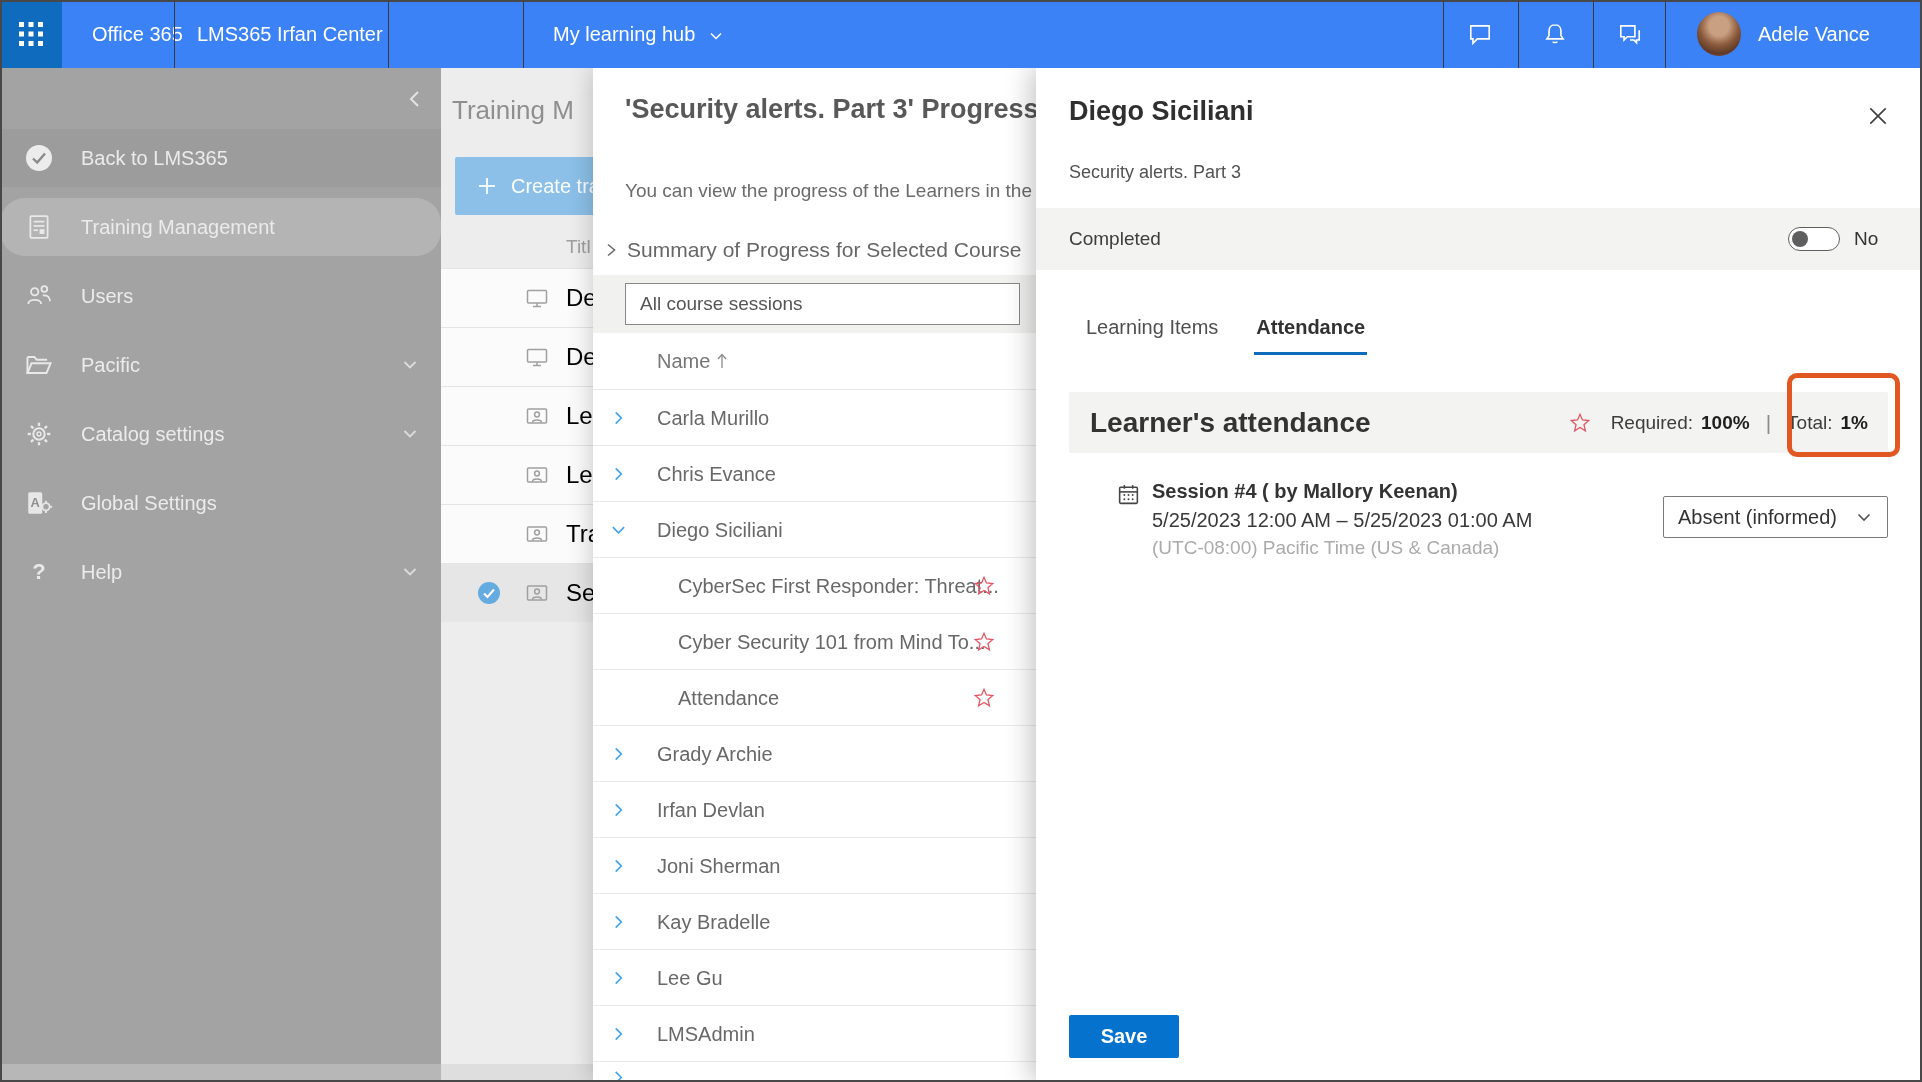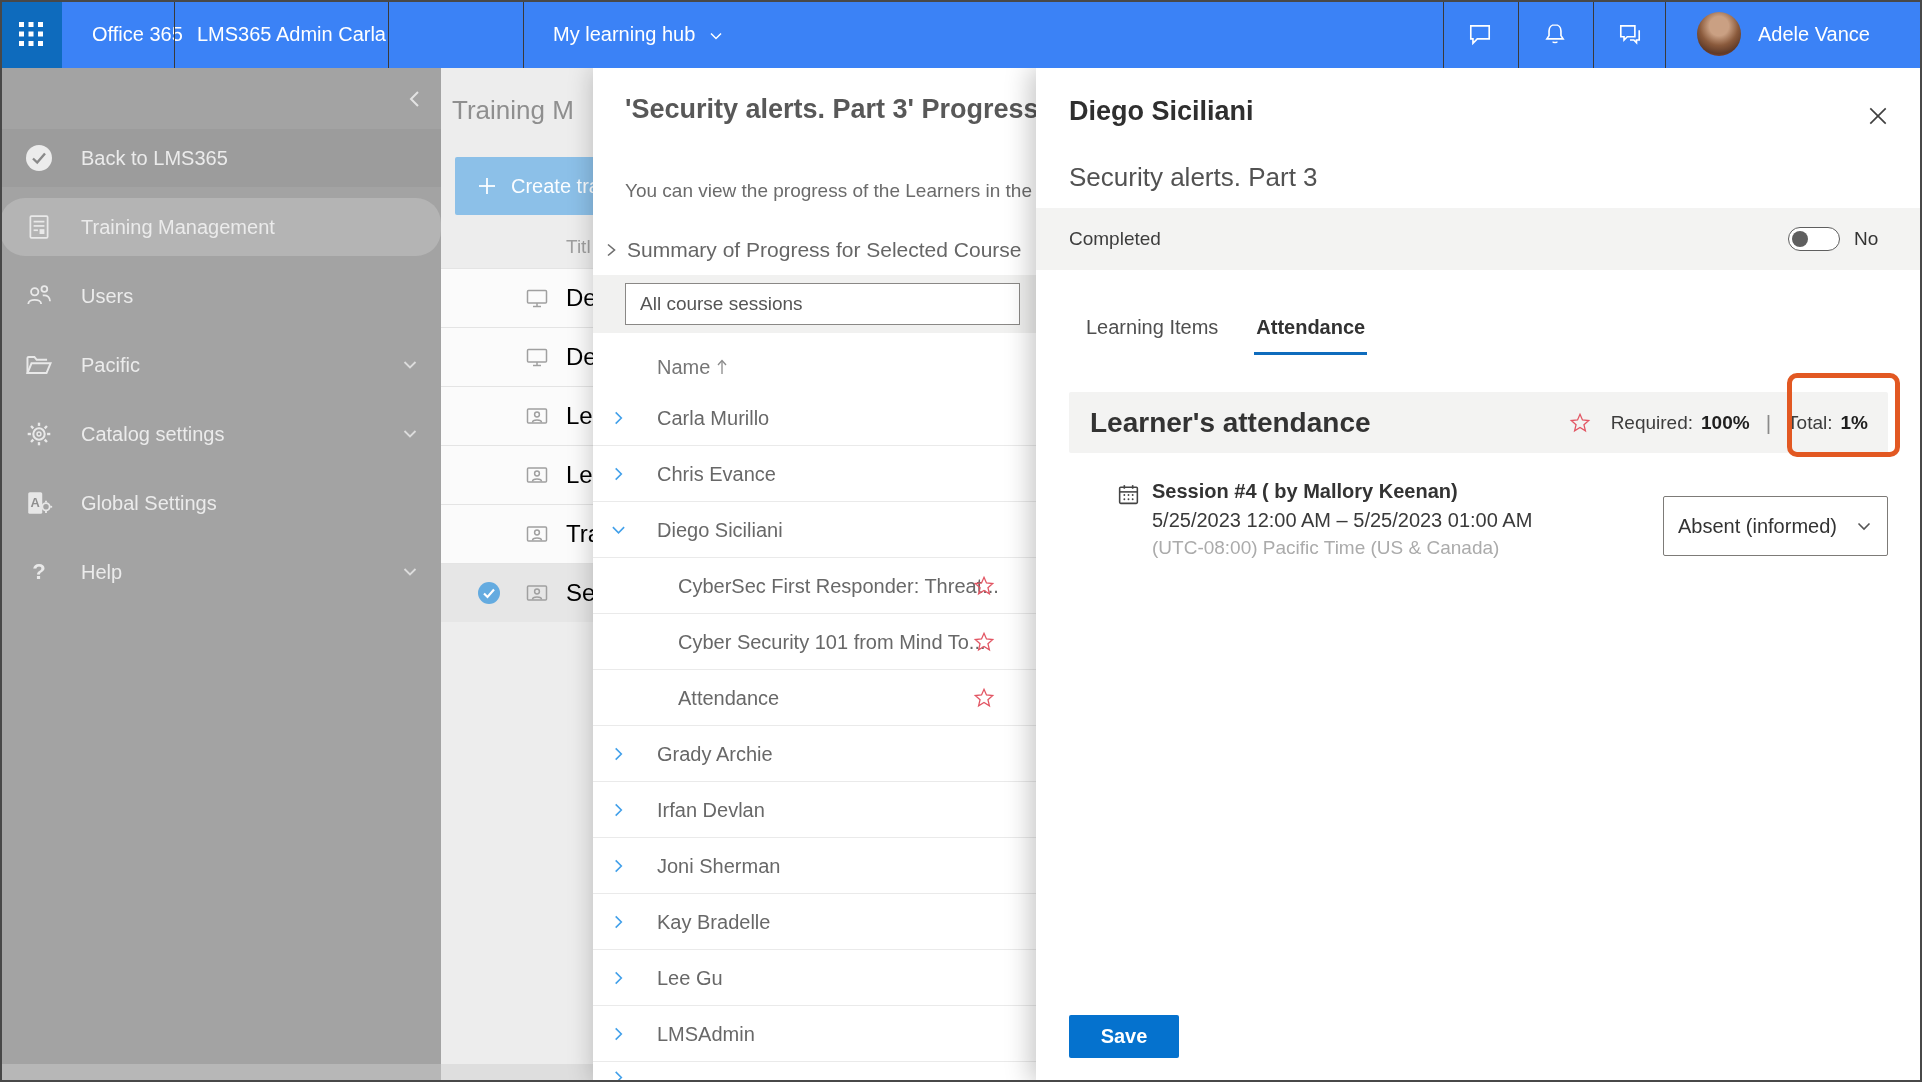--- a/index.html
+++ b/index.html
@@ -48,38 +48,38 @@
 
   
   .dialog { position:absolute; left:593px; top:68px; width:443px; height:1014px; background:#fff; overflow:hidden; z-index:30; box-shadow:0 0 24px rgba(0,0,0,.22); }
   .dlg-title { position:absolute; left:32px; top:26px; font-size:27px; font-weight:600; color:#585858; white-space:nowrap; }
   .dlg-desc { position:absolute; left:32px; top:112px; font-size:19px; color:#6b6b6b; white-space:nowrap; }
   .dlg-summary { position:absolute; left:0; top:165px; height:34px; display:flex; align-items:center; white-space:nowrap; }
   .dlg-summary .sum-chevron { margin-left:10px; color:#6e6e6e; }
   .dlg-summary .sum-label { margin-left:8px; font-size:21px; color:#666; }
   .dlg-strip { position:absolute; left:0; top:207px; width:443px; height:58px; background:#f1f1f0; }
   .session-filter { position:absolute; left:32px; top:8px; width:395px; height:42px; background:#fff; border:1px solid #8a8886; display:flex; align-items:center; padding-left:14px; font-size:19px; color:#555; }
-  .dlg-name-header { position:absolute; left:0; top:271px; width:443px; height:57px; border-bottom:1px solid #eaeaea; }
+  .dlg-name-header { position:absolute; left:0; top:265px; width:443px; height:57px; border-bottom:1px solid #eaeaea; }
   .dlg-name-header .nh-label { position:absolute; left:64px; top:50%; transform:translateY(-50%); font-size:20px; color:#767676; }
   .dlg-name-header .nh-sort { position:absolute; left:122px; top:50%; transform:translateY(-50%); color:#8a8a8a; }
   .learner-rows { position:absolute; left:0; top:322px; width:443px; }
   .learner-row { position:relative; width:443px; height:56px; border-bottom:1px solid #eaeaea; background:#fff; }
   .learner-row .lr-chevron { position:absolute; left:18px; top:50%; transform:translateY(-50%); color:#42a0ea; }
   .learner-row .lr-chevron.down svg { transform:rotate(90deg); }
   .learner-row .lr-name { position:absolute; left:64px; top:50%; transform:translateY(-50%); font-size:20px; color:#686868; white-space:nowrap; }
   .learner-row.child .lr-name { left:85px; }
   .learner-row .lr-star { position:absolute; left:380px; top:50%; transform:translateY(-50%); color:#e25563; }
   .learner-row.partial { height:20px; border-bottom:none; overflow:hidden; }
   .learner-row.partial .lr-chevron { top:8px; transform:none; }
 
   
   .panel { position:absolute; left:1036px; top:68px; width:886px; height:1014px; background:#fff; z-index:50; box-shadow:-6px 0 24px rgba(0,0,0,.22); }
   .pn-title { position:absolute; left:33px; top:28px; font-size:27px; font-weight:600; color:#2f2f2f; white-space:nowrap; }
   .pn-close { position:absolute; left:824px; top:30px; width:36px; height:36px; display:flex; align-items:center; justify-content:center; color:#404040; }
-  .pn-subtitle { position:absolute; left:33px; top:94px; font-size:26px; color:#525252; white-space:nowrap; }
+  .pn-subtitle { position:absolute; left:33px; top:94px; font-size:18px; color:#525252; white-space:nowrap; }
   .pn-completed-band { position:absolute; left:0; top:140px; width:886px; height:62px; background:#f3f3f2; }
   .pn-completed-label { position:absolute; left:33px; top:50%; transform:translateY(-50%); font-size:19px; color:#3d3d3d; }
   .toggle { position:absolute; left:752px; top:19px; width:52px; height:24px; border:1.5px solid #5f5f5f; border-radius:13px; background:#fff; }
   .toggle .knob { position:absolute; left:3px; top:2.5px; width:16px; height:16px; border-radius:50%; background:#5f5f5f; }
   .toggle-value { position:absolute; left:818px; top:50%; transform:translateY(-50%); font-size:19px; color:#333; }
   .pn-tabs { position:absolute; left:48px; top:240px; display:flex; gap:34px; }
   .pn-tab { position:relative; padding:8px 2px 16px 2px; font-size:20px; color:#4f4f4f; white-space:nowrap; }
   .pn-tab.active { color:#323232; font-weight:600; }
   .pn-tab.active .tab-underline { position:absolute; left:0; right:0; bottom:0; height:3px; background:#0f6cbd; }
   .pn-section-band { position:absolute; left:33px; top:324px; width:819px; height:61px; background:#f3f3f2; border-radius:2px; display:flex; align-items:center; }
@@ -88,21 +88,21 @@
   .sb-right .star { color:#e25563; margin-right:12px; }
   .sb-right b { color:#1f1f1f; }
   .sb-right .pipe { color:#8a8a8a; margin:0 8px; font-size:21px; }
   .annotation-box { position:absolute; left:1787px; top:373px; width:113px; height:84px; border:5px solid #e25822; border-radius:10px; z-index:90; pointer-events:none; }
   .session-row { position:absolute; left:80px; top:412px; }
   .sess-icon { position:absolute; left:0; top:2px; color:#444; }
   .sess-lines { margin-left:36px; }
   .sess-title { font-size:20px; font-weight:600; color:#333; white-space:nowrap; }
   .sess-time { margin-top:6px; font-size:20px; color:#3a3a3a; white-space:nowrap; }
   .sess-tz { margin-top:5px; font-size:19px; color:#ababab; white-space:nowrap; }
-  .status-dd { position:absolute; left:627px; top:428px; width:225px; height:60px; border:1px solid #7d7b78; border-radius:2px; display:flex; align-items:center; padding:0 14px; font-size:20px; color:#333; background:#fff; }
+  .status-dd { position:absolute; left:627px; top:428px; width:225px; height:42px; border:1px solid #7d7b78; border-radius:2px; display:flex; align-items:center; padding:0 14px; font-size:20px; color:#333; background:#fff; }
   .status-dd .dd-label { flex:1; white-space:nowrap; }
   .status-dd .dd-chevron { color:#555; }
   .save-btn { position:absolute; left:33px; top:947px; width:110px; height:43px; background:#0572ce; border:none; border-radius:2px; color:#fff; font-size:20px; font-weight:600; font-family:inherit; display:flex; align-items:center; justify-content:center; }
 </style>
 </head>
 <body>
 
 <div class="topbar">
   <div class="waffle">
     <svg width="26" height="26" viewBox="0 0 26 26">
@@ -114,21 +114,21 @@
           <rect x="10.5" y="10.5" width="5" height="5"></rect>
           <rect x="20" y="10.5" width="5" height="5"></rect>
         <rect x="1" y="20" width="5" height="5"></rect>
           <rect x="10.5" y="20" width="5" height="5"></rect>
           <rect x="20" y="20" width="5" height="5"></rect>
       </g>
     </svg>
   </div>
   <div class="tb-text" style="left:92px;">Office 365</div>
   <div class="tb-sep" style="left:174px;"></div>
-  <div class="tb-text" style="left:197px;">LMS365 Admin Carla</div>
+  <div class="tb-text" style="left:197px;">LMS365 Irfan Center</div>
   <div class="tb-sep" style="left:388px;"></div>
   <div class="tb-sep" style="left:523px;"></div>
   <div class="tb-text" style="left:553px;">My learning hub</div>
   <span class="hub-chevron">
     <svg width="16" height="16" viewBox="0 0 16 16">
         <polyline points="3,5.5 8,10.5 13,5.5" fill="none" stroke="currentColor" stroke-width="1.5"></polyline>
       </svg>
   </span>
   <div class="tb-sep" style="left:1443px;"></div>
   <div class="tb-icon" style="left:1456px;">

